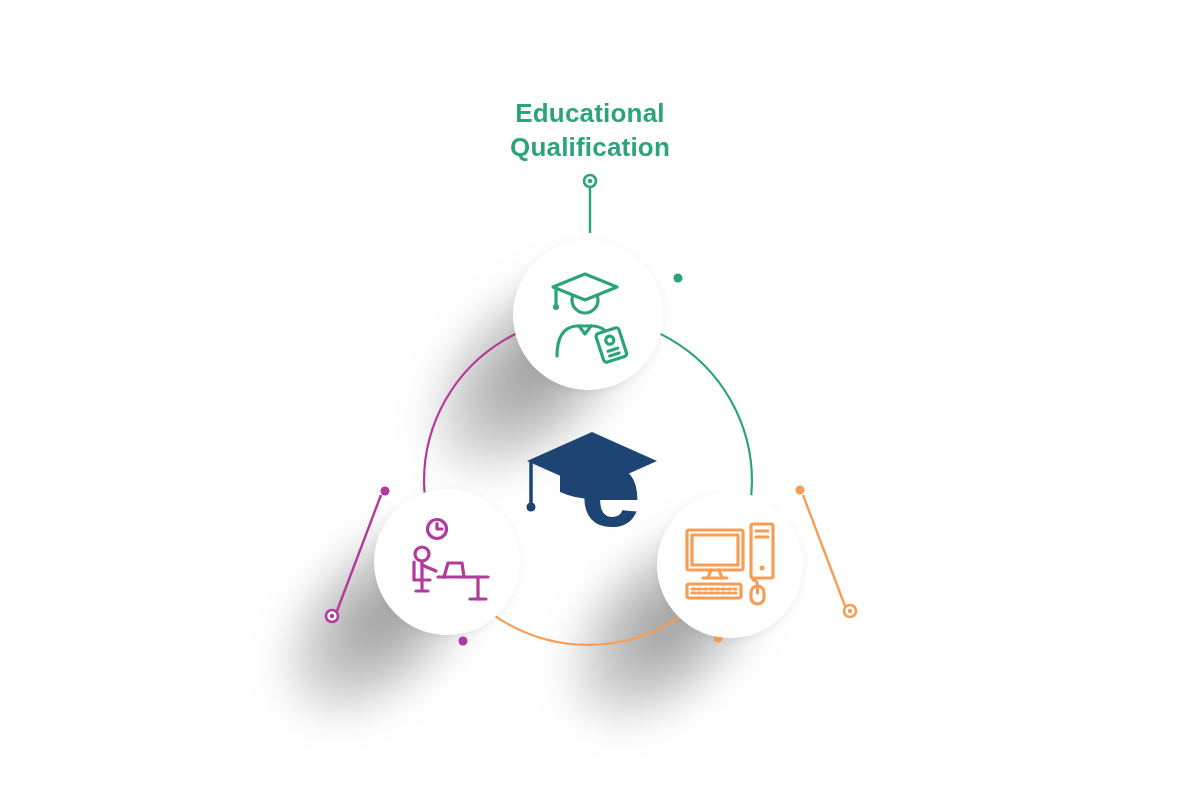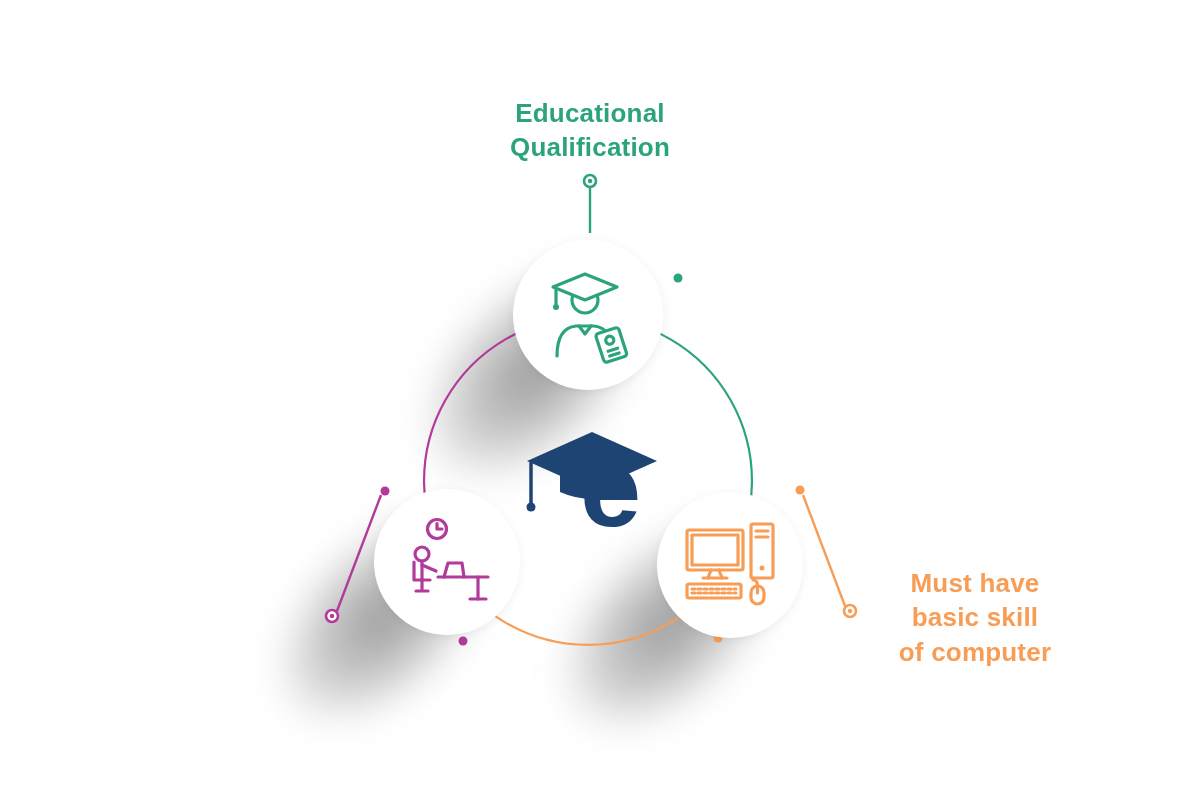--- a/index.html
+++ b/index.html
@@ -164,17 +164,14 @@
         <path d="M60 70 L60 92 Q92 106 124 92 L124 70 Z"></path>
         <polygon points="92,32 27,61 92,90 157,61"></polygon>
         <circle cx="31" cy="107" r="4.5"></circle>
       </g>
       <path d="M31 63 L31 103" stroke="var(--navy)" stroke-width="3.5" fill="none" stroke-linecap="round"></path>
     </svg>
   </div>
 
   <div class="label" id="label-education">Educational
 Qualification</div>
-  <div class="label" id="label-computer">Must have
-basic skill
-of computer</div>
 
 </div>
 
 </body></html>

